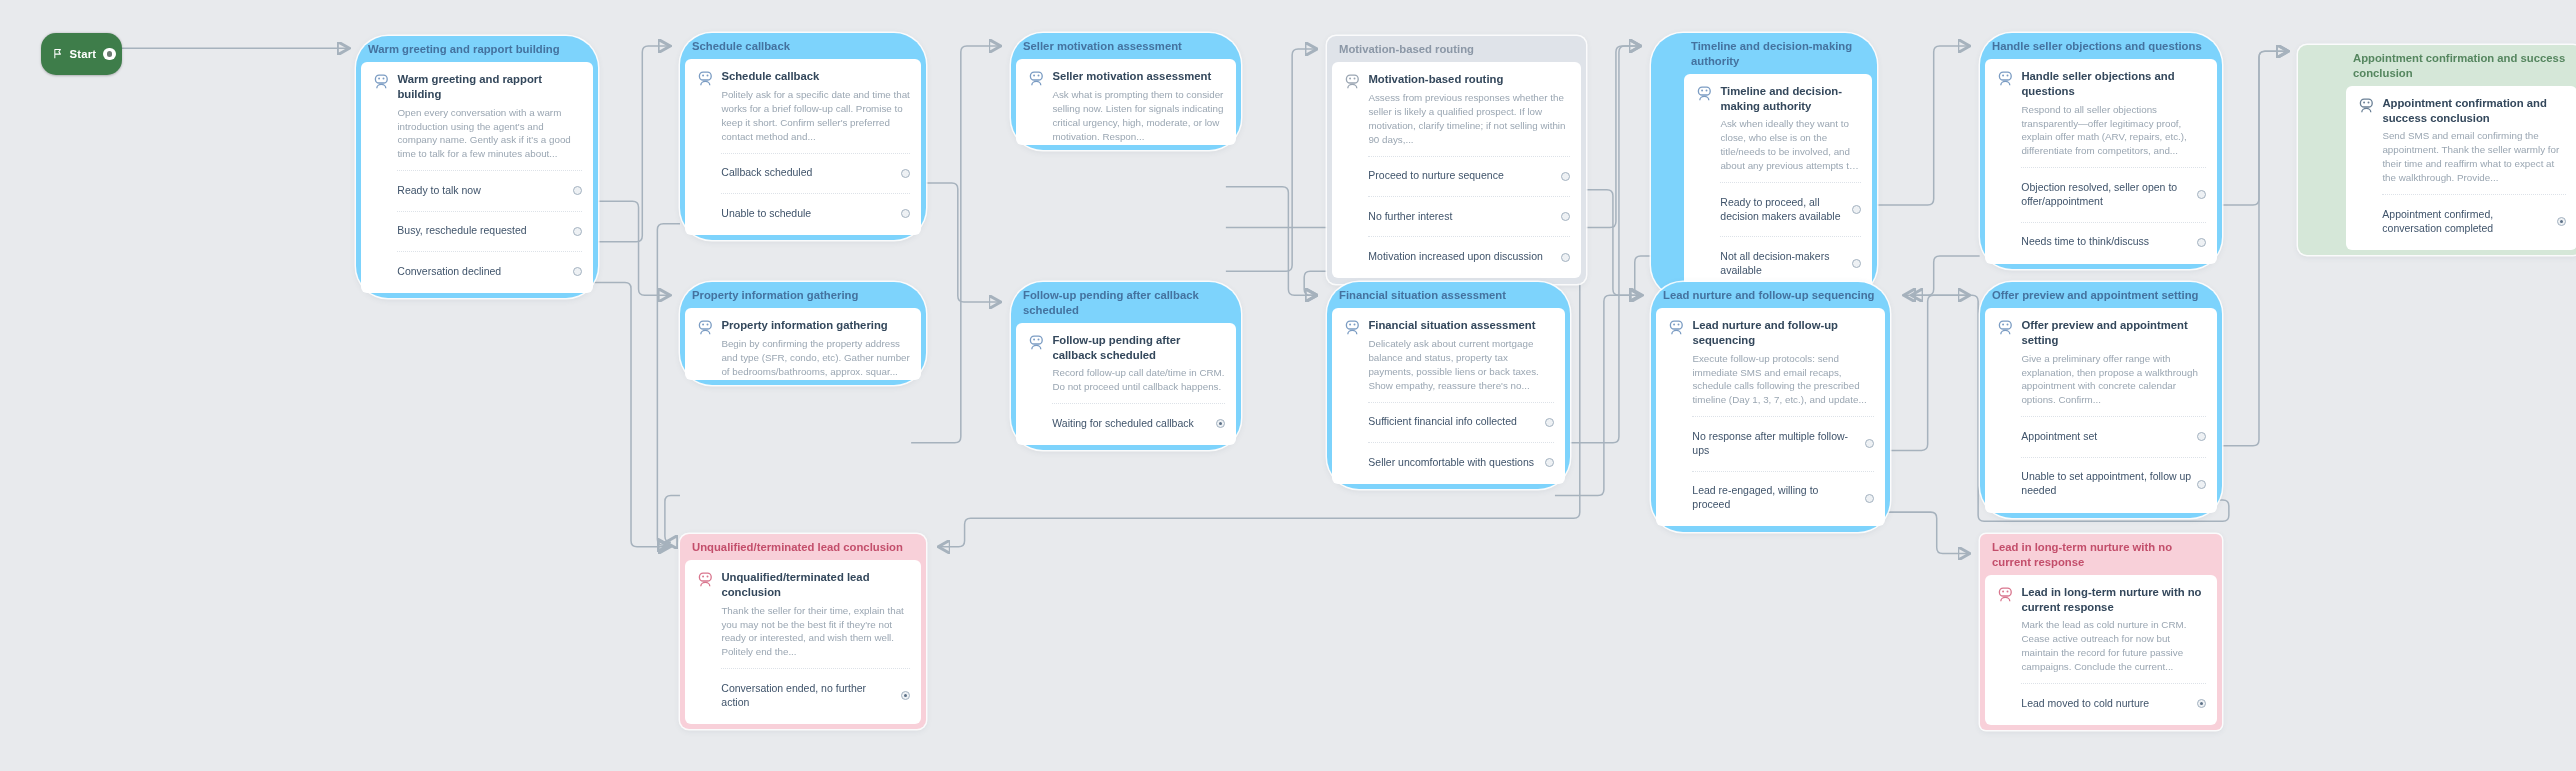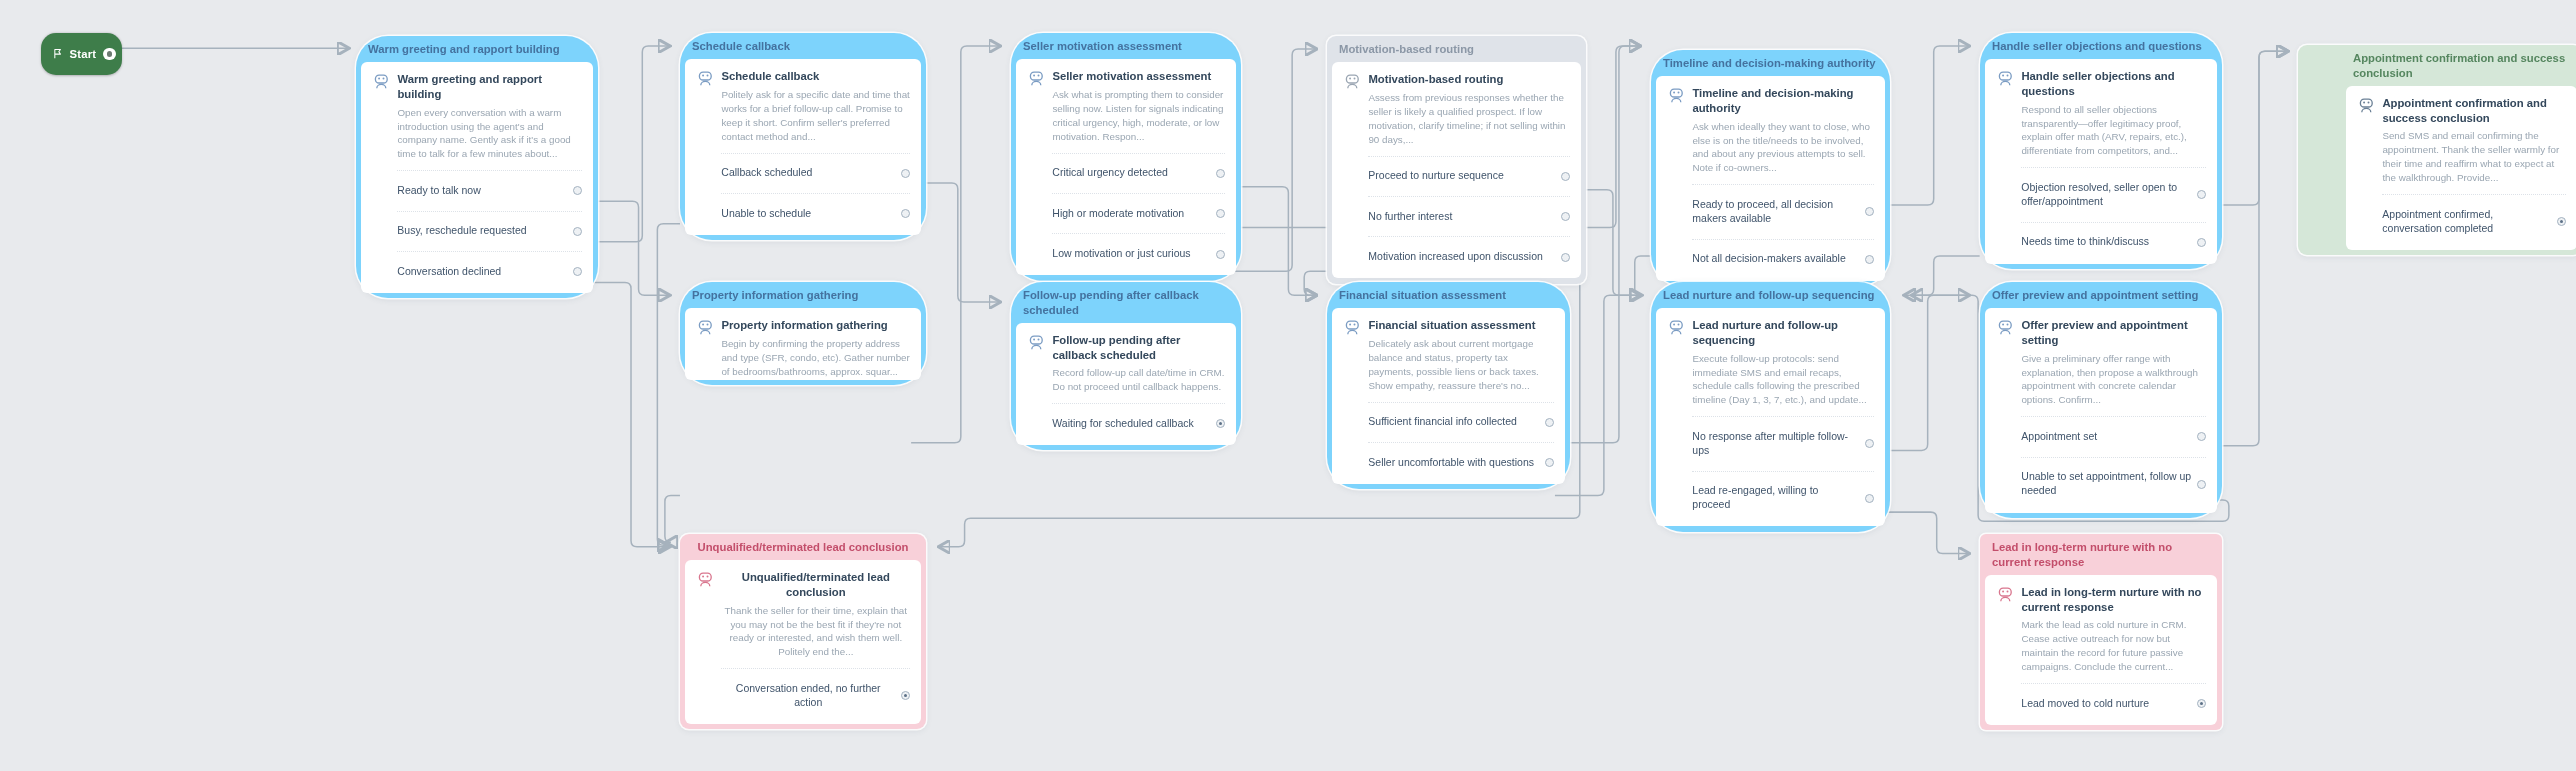--- a/index.html
+++ b/index.html
@@ -158,21 +158,21 @@
                 <circle cx="15.2" cy="8" r="1.4" fill="currentColor"></circle>
                 <path d="M5.5 22 a6.5 5.5 0 0 1 13 0" fill="none" stroke="currentColor" stroke-width="1.9"></path>
               </svg></span>
         <div class="tcol">
           <div class="ntitle">Property information gathering</div>
           <div class="ndesc">Begin by confirming the property address and type (SFR, condo, etc). Gather number of bedrooms/bathrooms, approx. squar...</div>
         </div>
       </div>
     </div>
       </div>
-      <div class="node theme-pink" style="left: 680px; top: 534px; width: 246px; z-index: 4; text-align: center;">
+      <div class="node theme-pink" style="left: 680px; top: 534px; width: 246px; z-index: 4;">
     <div class="hdr">Unqualified/terminated lead conclusion</div>
     <div class="panel">
       <div class="head">
         <span class="bot-icon"><svg width="16.6" height="16.6" viewBox="0 0 24 24">
                 <rect x="3.5" y="3" width="17" height="11.5" rx="5.2" fill="none" stroke="currentColor" stroke-width="1.9"></rect>
                 <circle cx="8.8" cy="8" r="1.4" fill="currentColor"></circle>
                 <circle cx="15.2" cy="8" r="1.4" fill="currentColor"></circle>
                 <path d="M5.5 22 a6.5 5.5 0 0 1 13 0" fill="none" stroke="currentColor" stroke-width="1.9"></path>
               </svg></span>
         <div class="tcol">
@@ -196,34 +196,20 @@
                 <rect x="3.5" y="3" width="17" height="11.5" rx="5.2" fill="none" stroke="currentColor" stroke-width="1.9"></rect>
                 <circle cx="8.8" cy="8" r="1.4" fill="currentColor"></circle>
                 <circle cx="15.2" cy="8" r="1.4" fill="currentColor"></circle>
                 <path d="M5.5 22 a6.5 5.5 0 0 1 13 0" fill="none" stroke="currentColor" stroke-width="1.9"></path>
               </svg></span>
         <div class="tcol">
           <div class="ntitle">Seller motivation assessment</div>
           <div class="ndesc">Ask what is prompting them to consider selling now. Listen for signals indicating critical urgency, high, moderate, or low motivation. Respon...</div>
         </div>
       </div>
-      <div class="opts">
-    <div class="opt">
-      <span class="olbl">Critical urgency detected</span>
-      <span class="handle"></span>
-    </div>
-    <div class="opt">
-      <span class="olbl">High or moderate motivation</span>
-      <span class="handle"></span>
-    </div>
-    <div class="opt">
-      <span class="olbl">Low motivation or just curious</span>
-      <span class="handle"></span>
-    </div>
-          </div>
     </div>
       </div>
       <div class="node theme-blue" style="left: 1011px; top: 282px; width: 230px; z-index: 6;">
     <div class="hdr">Follow-up pending after callback scheduled</div>
     <div class="panel">
       <div class="head">
         <span class="bot-icon"><svg width="16.6" height="16.6" viewBox="0 0 24 24">
                 <rect x="3.5" y="3" width="17" height="11.5" rx="5.2" fill="none" stroke="currentColor" stroke-width="1.9"></rect>
                 <circle cx="8.8" cy="8" r="1.4" fill="currentColor"></circle>
                 <circle cx="15.2" cy="8" r="1.4" fill="currentColor"></circle>
@@ -293,21 +279,21 @@
       <span class="olbl">Sufficient financial info collected</span>
       <span class="handle"></span>
     </div>
     <div class="opt">
       <span class="olbl">Seller uncomfortable with questions</span>
       <span class="handle"></span>
     </div>
           </div>
     </div>
       </div>
-      <div class="node theme-blue" style="left: 1651px; top: 50px; width: 239px; z-index: 9;">
+      <div class="node theme-blue" style="left: 1651px; top: 33px; width: 198px; z-index: 9; padding-left: 28px;">
     <div class="hdr">Timeline and decision-making authority</div>
     <div class="panel">
       <div class="head">
         <span class="bot-icon"><svg width="16.6" height="16.6" viewBox="0 0 24 24">
                 <rect x="3.5" y="3" width="17" height="11.5" rx="5.2" fill="none" stroke="currentColor" stroke-width="1.9"></rect>
                 <circle cx="8.8" cy="8" r="1.4" fill="currentColor"></circle>
                 <circle cx="15.2" cy="8" r="1.4" fill="currentColor"></circle>
                 <path d="M5.5 22 a6.5 5.5 0 0 1 13 0" fill="none" stroke="currentColor" stroke-width="1.9"></path>
               </svg></span>
         <div class="tcol">

